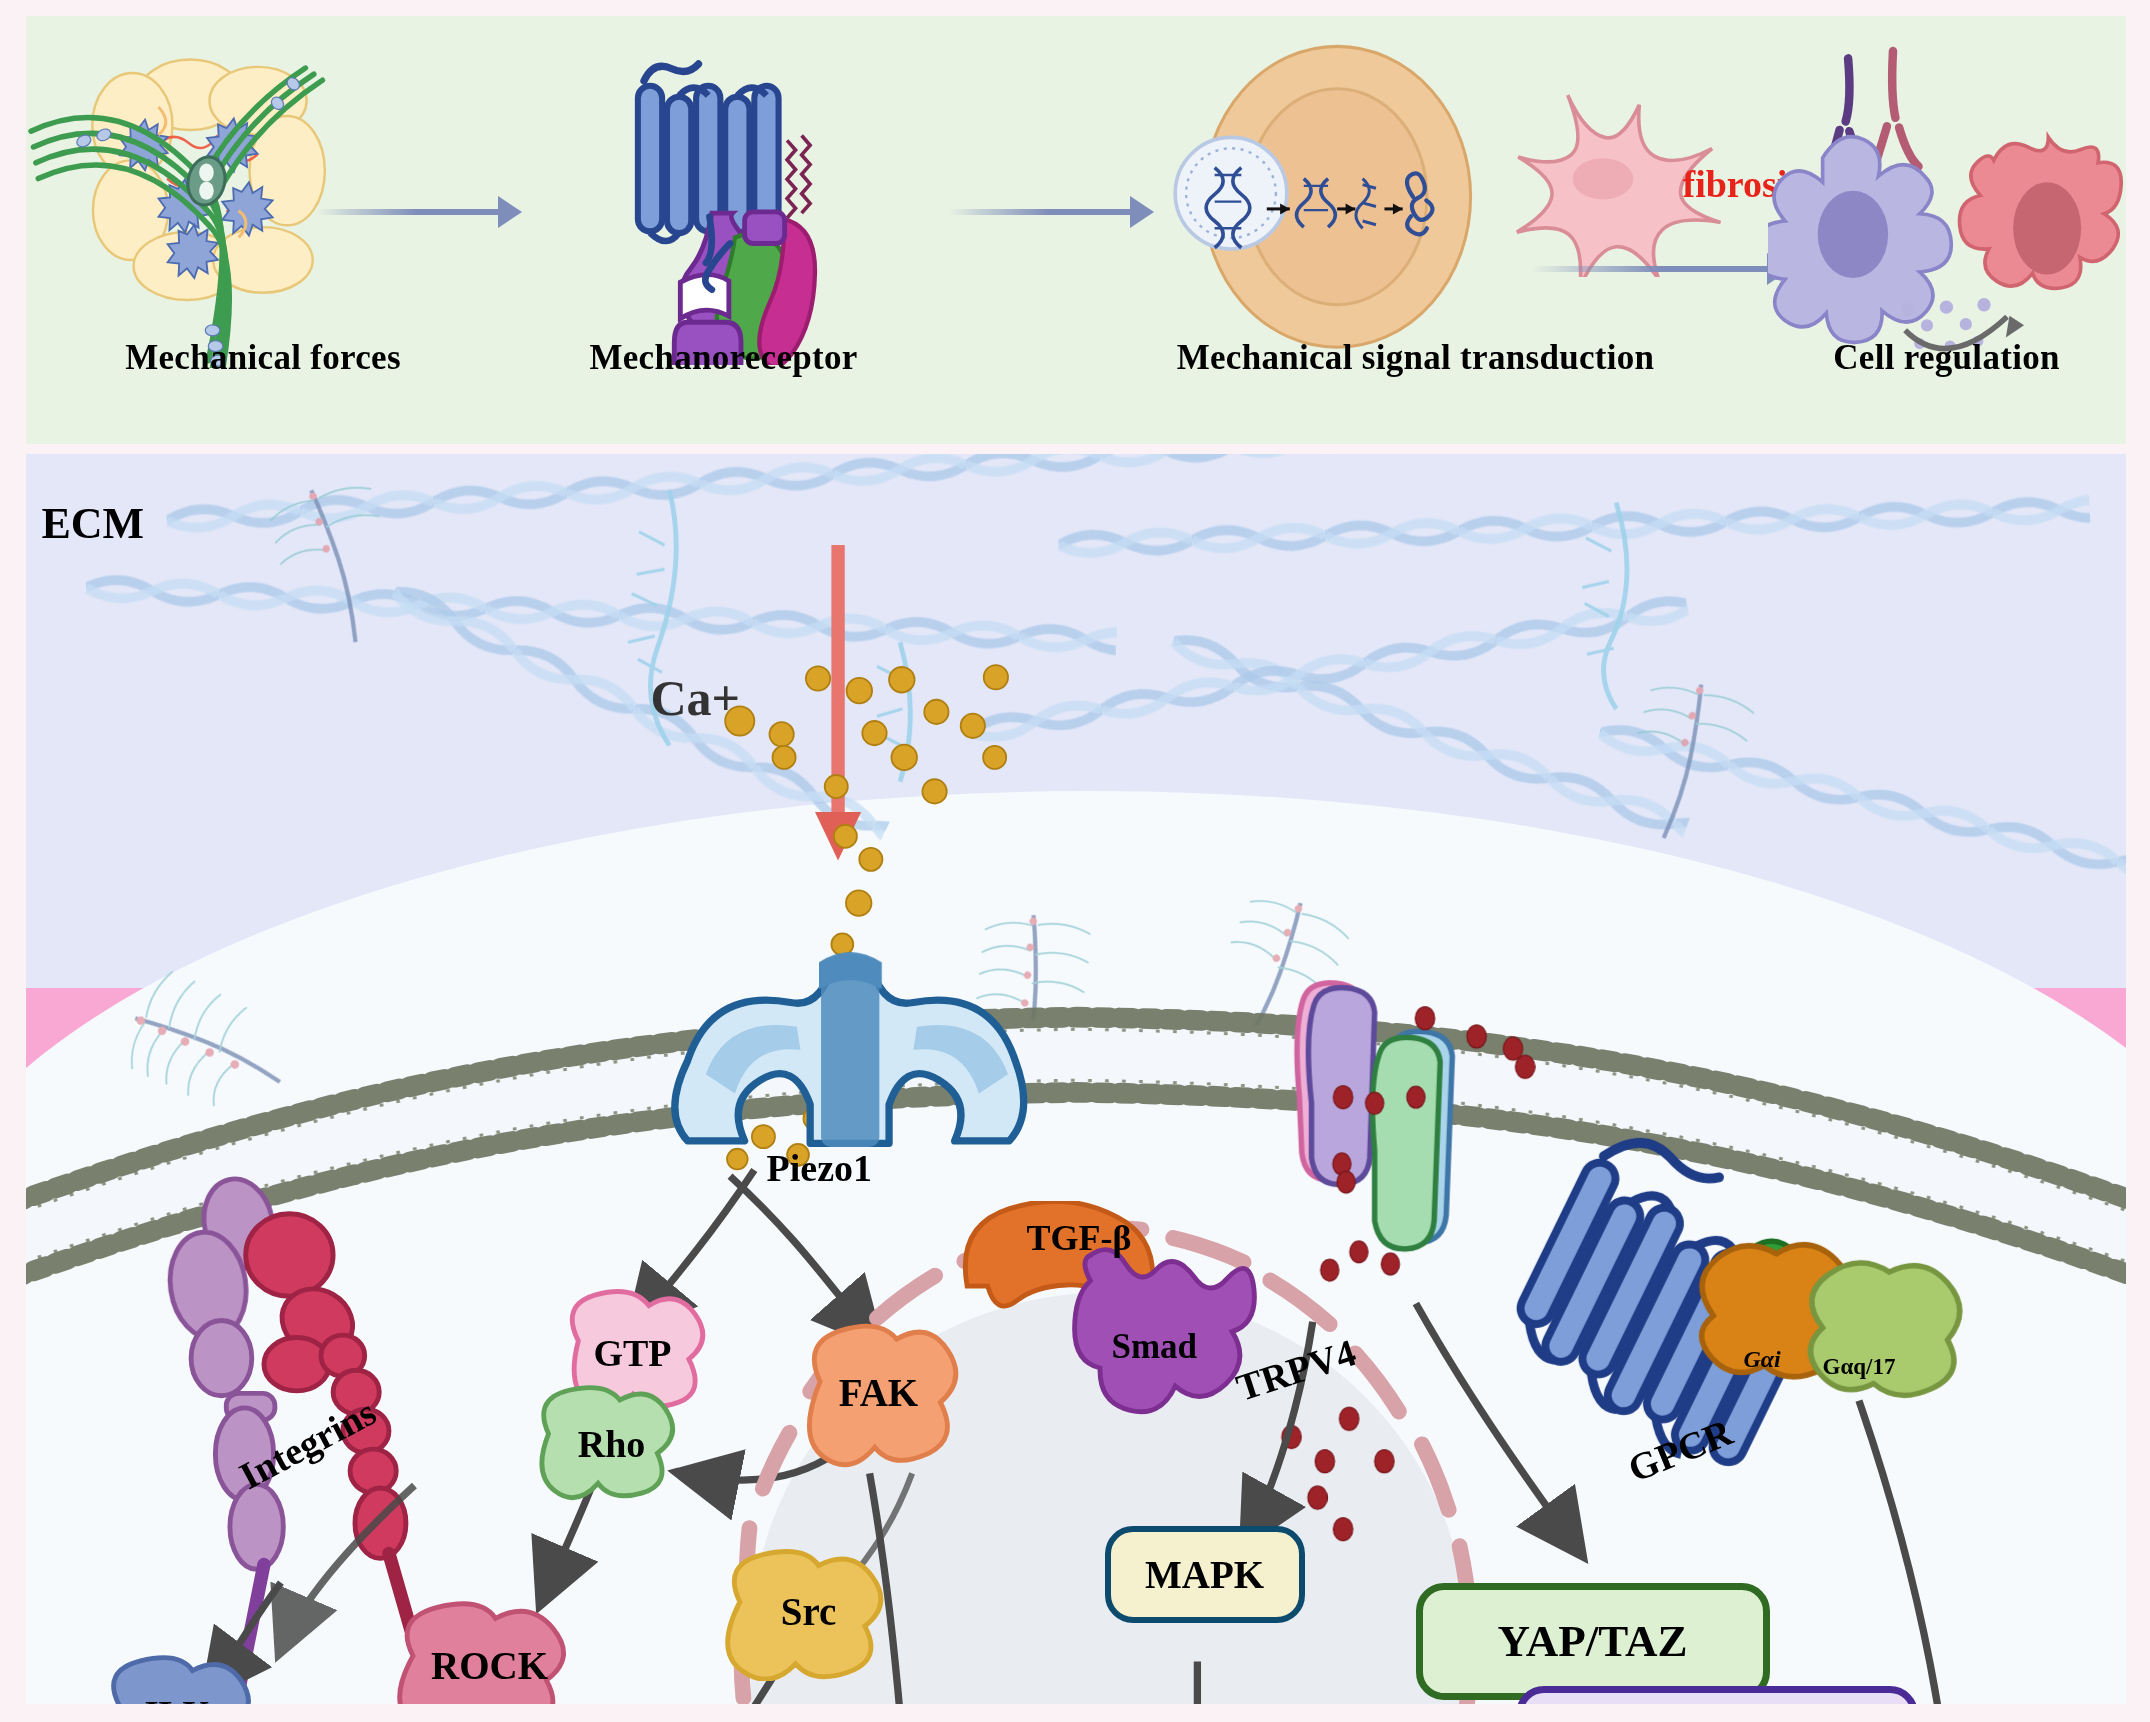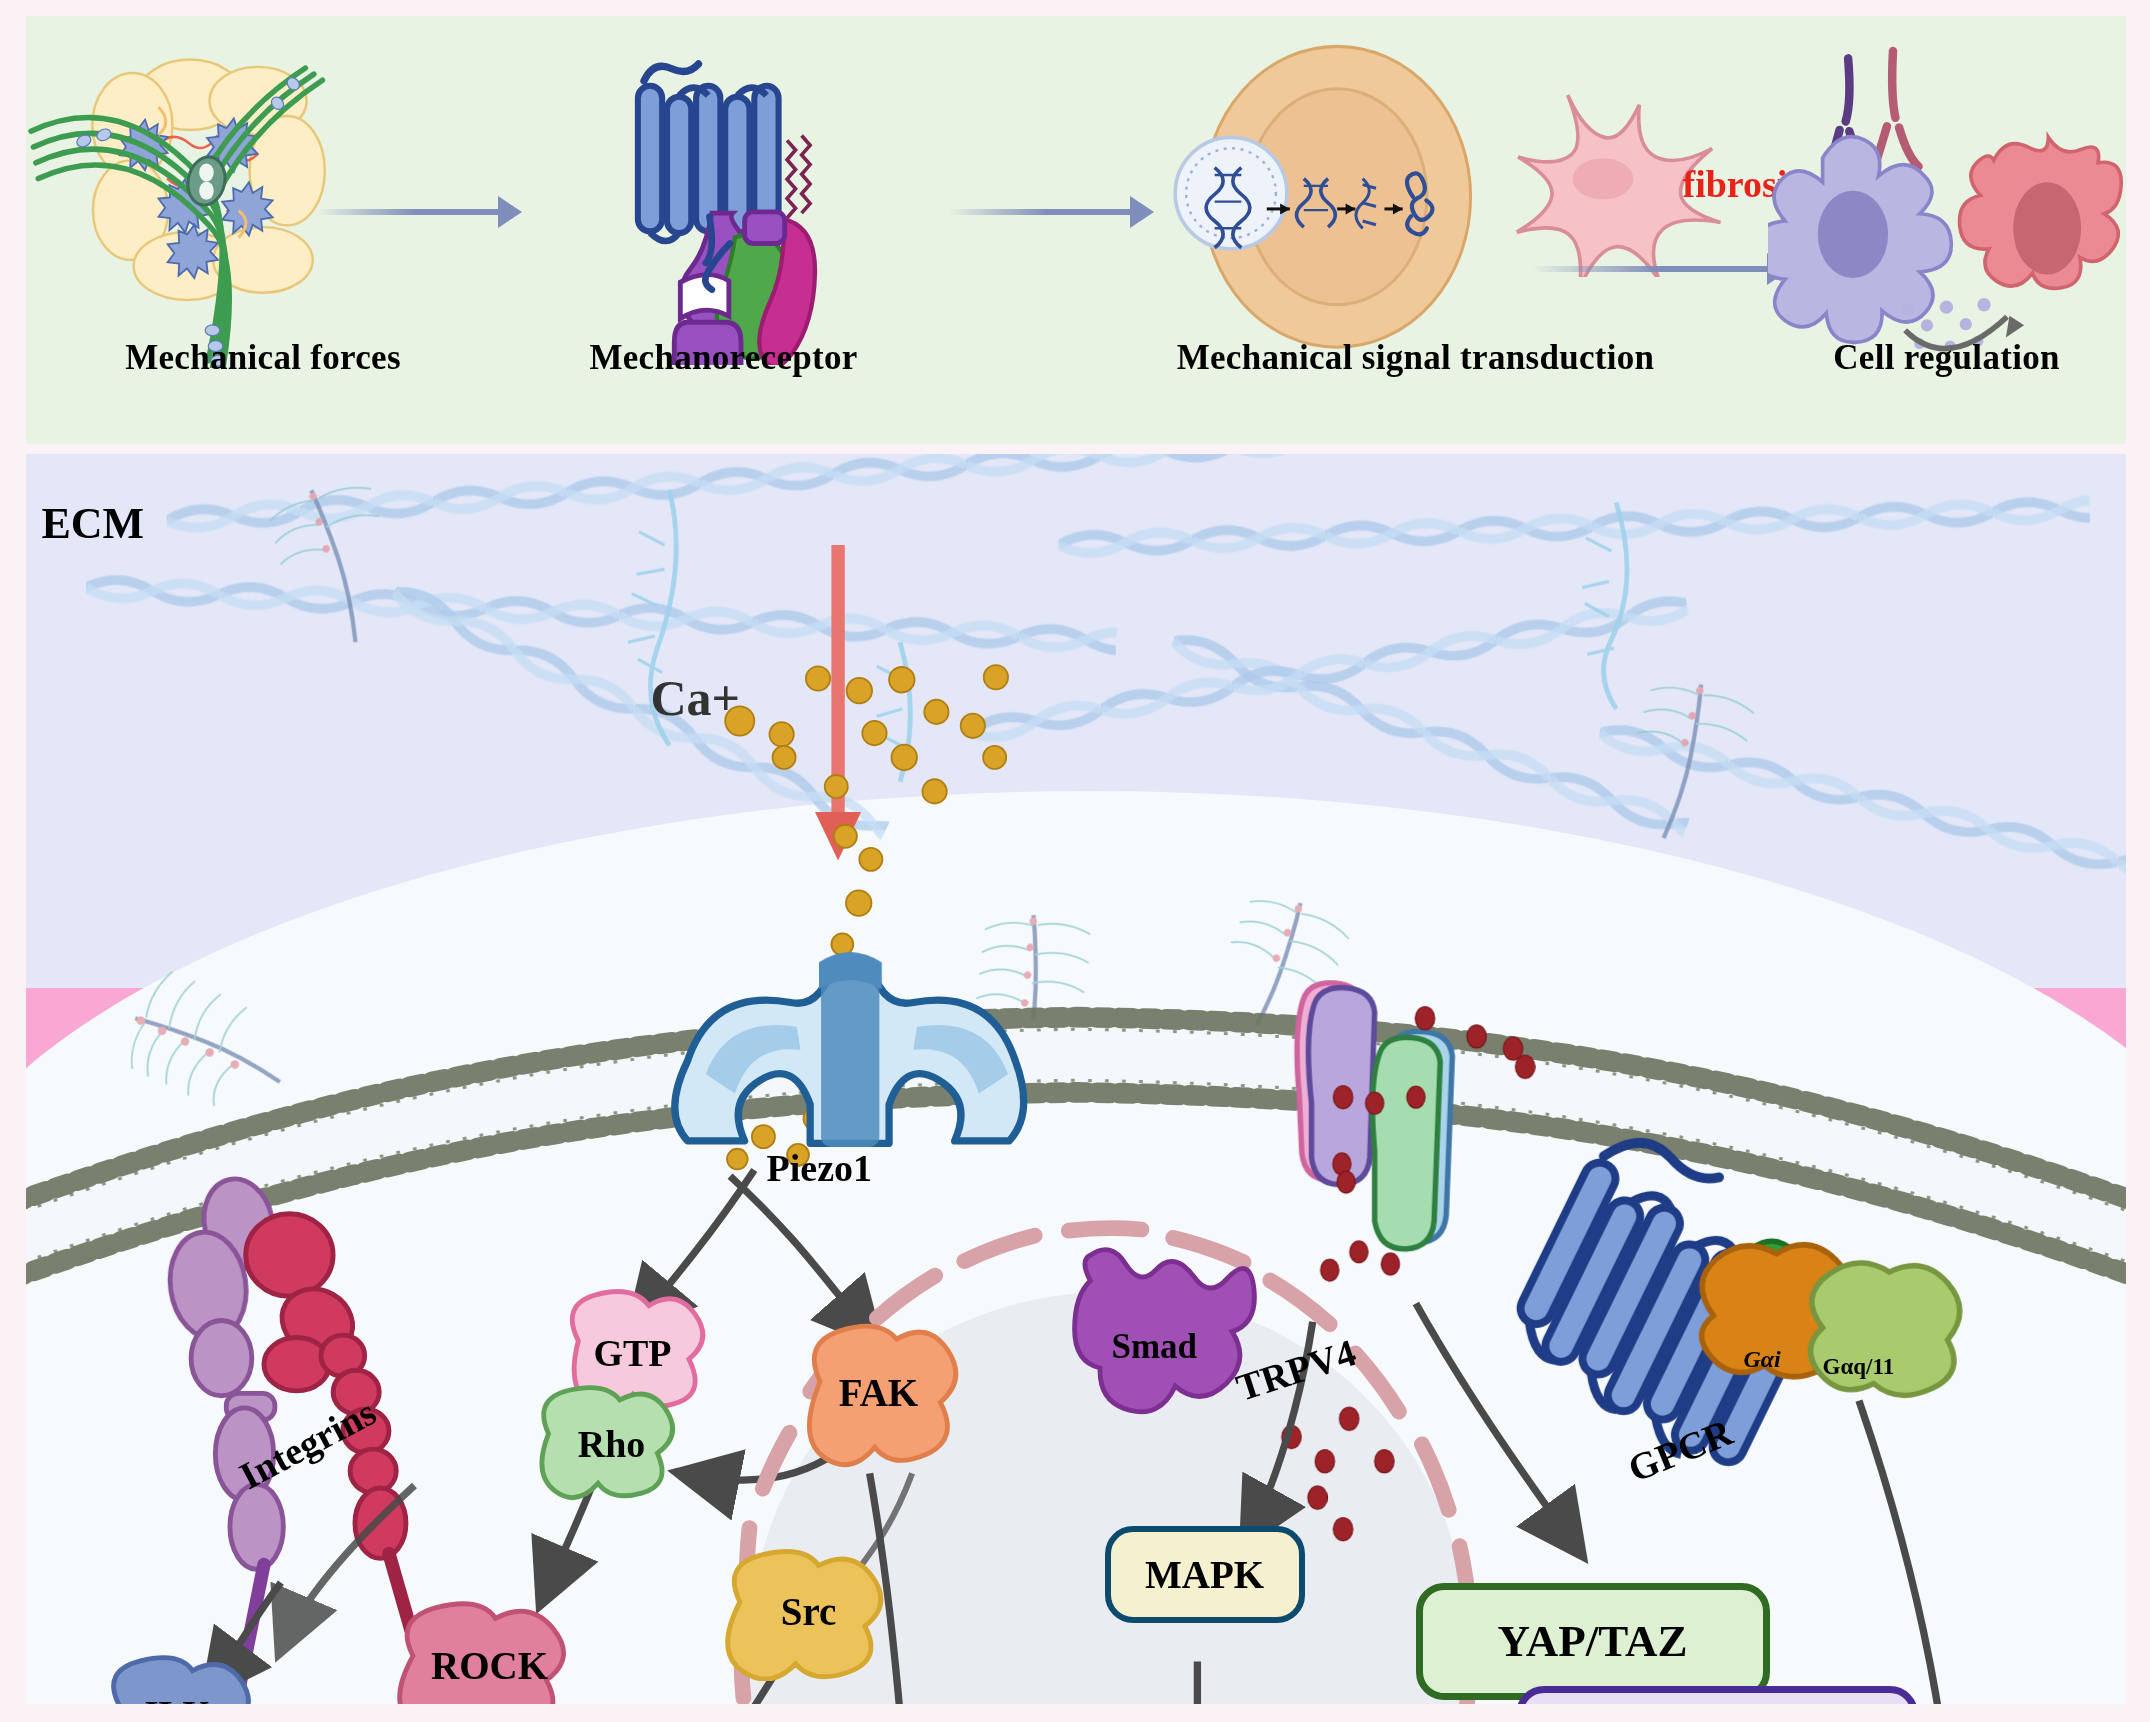--- a/index.html
+++ b/index.html
@@ -560,21 +560,21 @@
       </g>
     </svg>
 
     <div class="mlabel" style="left:625px;top:215px;font-size:50px;color:#333;">Ca+</div>
 
     <div class="mlabel" style="left:741px;top:692px;font-size:38px;">Piezo1</div>
     <div class="mlabel" style="left:206px;top:1005px;font-size:38px;transform:rotate(-28deg);transform-origin:left top;">Integrins</div>
     <div class="mlabel" style="left:1205px;top:914px;font-size:38px;transform:rotate(-18deg);transform-origin:left top;">TRPV4</div>
     <div class="mlabel" style="left:1596px;top:996px;font-size:38px;transform:rotate(-22deg);transform-origin:left top;">GPCR</div>
     <div class="mlabel" style="left:1718px;top:892px;font-size:24px;font-style:italic;">Gαi</div>
-    <div class="mlabel" style="left:1797px;top:900px;font-size:23px;">Gαq/11</div>
+    <div class="mlabel" style="left:1797px;top:900px;font-size:23px;">Gαq/17</div>
 
     <div class="blob" style="left:528px;top:832px;width:158px;height:134px;font-size:38px;">
       <svg width="158" height="134" style="position:absolute;left:0;top:0;" viewBox="0 0 260 220">
         <path d="M40,90 q-30,-60 30,-76 q60,-16 86,18 q46,-28 76,14 q30,42 -10,74 q28,56 -20,72 q-48,16 -72,-14 q-34,44 -72,16 q-38,-28 -18,-104z" fill="#f7c9dd" stroke="#e06ca0" stroke-width="8"></path>
       </svg>
       <span>GTP</span>
     </div>
 
     <div class="blob" style="left:504px;top:929px;width:164px;height:121px;font-size:38px;">
       <svg width="164" height="121" style="position:absolute;left:0;top:0;" viewBox="0 0 270 200">
@@ -604,20 +604,26 @@
       <span>ROCK</span>
     </div>
 
     <div class="blob" style="left:73px;top:1196px;width:158px;height:127px;font-size:36px;">
       <svg width="158" height="127" style="position:absolute;left:0;top:0;" viewBox="0 0 260 210">
         <path d="M32,90 q-28,-56 36,-72 q64,-16 86,16 q50,-26 80,16 q30,44 -12,76 q26,52 -28,68 q-54,16 -80,-14 q-38,42 -82,10 q-44,-32 0,-100z" fill="#7d96cb" stroke="#4e6aa8" stroke-width="8"></path>
       </svg>
       <span>ILK</span>
     </div>
 
+    <div class="blob" style="left:929px;top:747px;width:206px;height:134px;font-size:36px;">
+      <svg width="206" height="134" style="position:absolute;left:0;top:0;" viewBox="0 0 340 220">
+        <path d="M20,140 q-18,-100 70,-128 q96,-30 178,14 q62,32 58,104 q-4,66 -48,36 q-44,-30 -94,-28 q-52,2 -82,26 q-34,26 -48,-24 z" fill="#e2712a" stroke="#c35a18" stroke-width="8"></path>
+      </svg>
+      <span style="position:absolute;left:72px;top:16px;">TGF-β</span>
+    </div>
 
     <div class="blob" style="left:1028px;top:783px;width:206px;height:182px;font-size:35px;">
       <svg width="206" height="182" style="position:absolute;left:0;top:0;" viewBox="0 0 340 300">
         <path d="M60,30 q34,-24 58,14 q24,38 50,10 q30,-32 62,10 q26,38 56,4 q38,-40 44,18 q6,56 -36,70 q30,48 -10,86 q-42,40 -84,4 q-24,52 -74,40 q-52,-12 -50,-70 q-42,-10 -42,-64 q0,-56 26,-80 q-18,-34 0,-42z" fill="#a04fb4" stroke="#7c2f90" stroke-width="8"></path>
       </svg>
       <span style="position:absolute;left:58px;top:90px;">Smad</span>
     </div>
 
     <div class="box" style="left:1079px;top:1072px;width:188px;height:85px;font-size:39px;background:#f5f1ce;border:6px solid #0c4a6e;">
       <span>MAPK</span>

